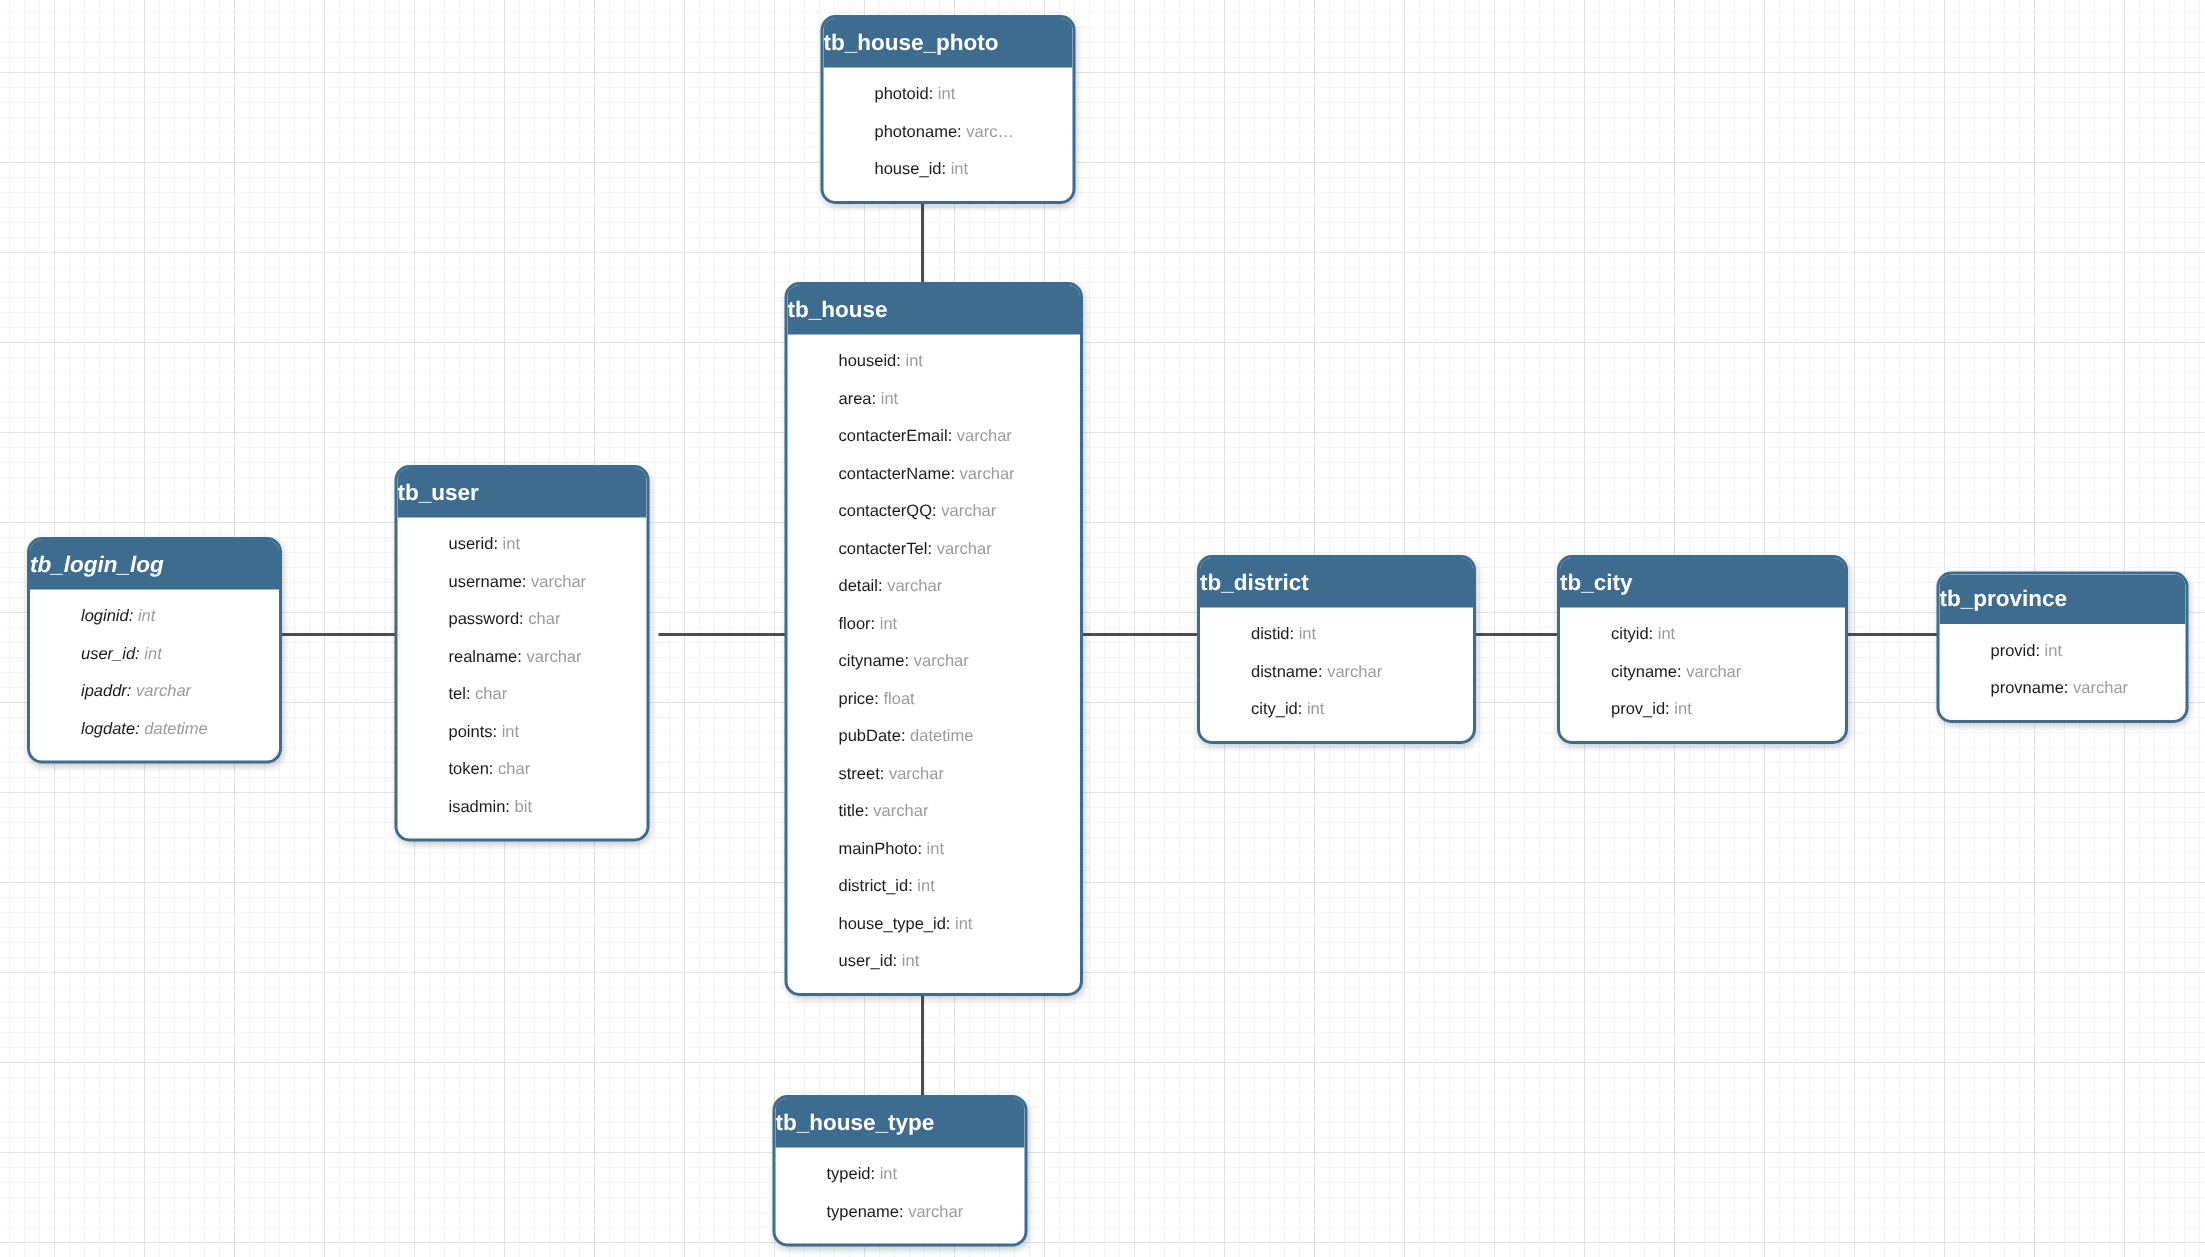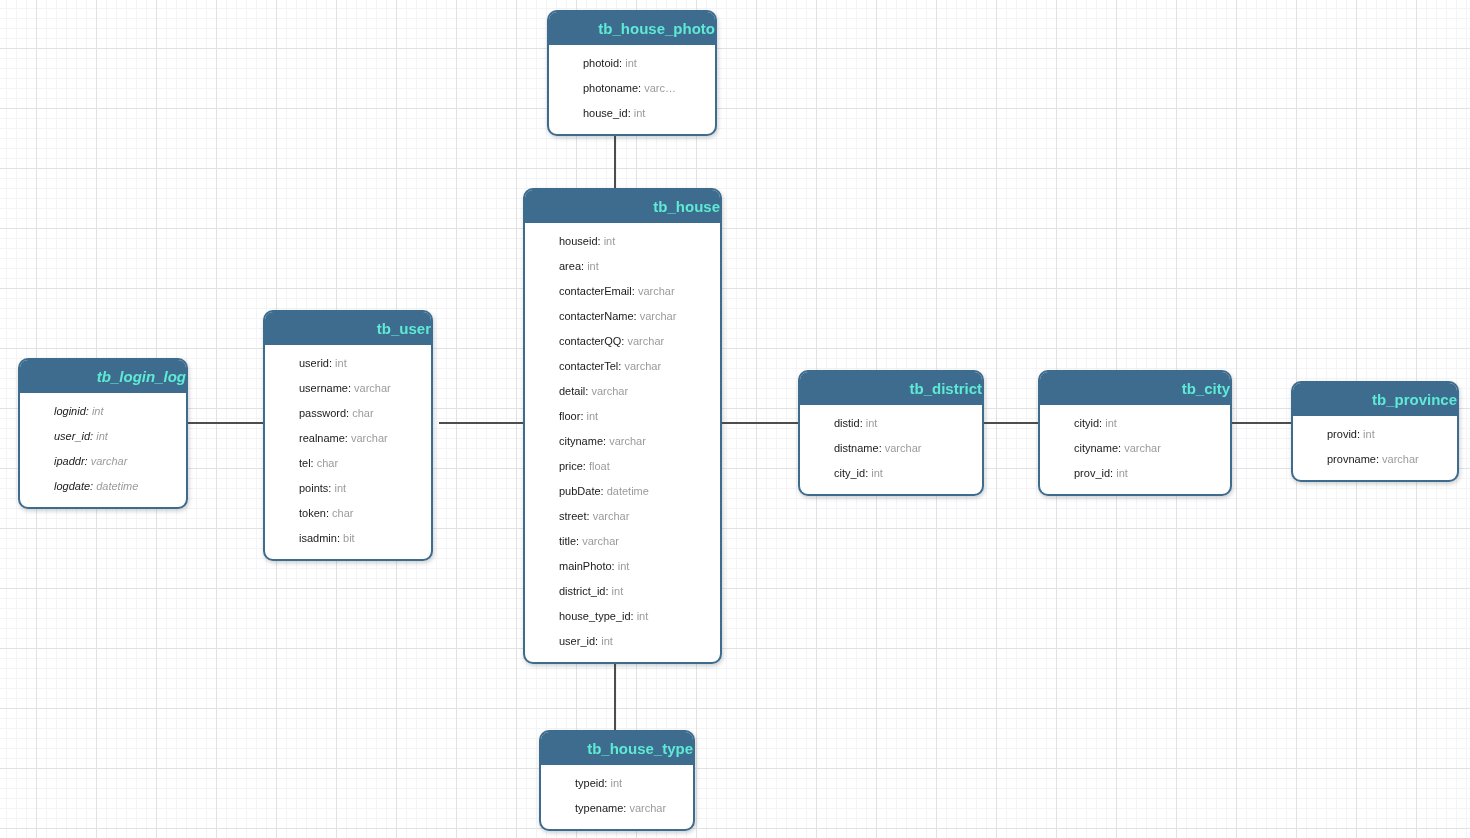--- a/index.html
+++ b/index.html
@@ -42,24 +42,24 @@
   .table-card {
     position: absolute; z-index: 2;
     background: #ffffff;
     border: 2px solid var(--accent);
     border-radius: 10px;
     box-shadow: 1px 2px 4px rgba(50, 60, 70, 0.25);
     overflow: hidden;
   }
   .table-header {
     background: var(--accent);
-    color: #5eead4;
+    color: #ffffff;
     font-weight: bold;
     font-size: 15px;
-    text-align: right;
+    text-align: left;
     height: 33px; line-height: 33px;
     white-space: nowrap;
     cursor: move;
   }
   .table-fields {
     list-style: none; margin: 0; padding: 6px 0 8px 0;
   }
   .table-fields li {
     height: 25px; line-height: 25px;
     padding-left: 34px; padding-right: 8px;
@@ -70,21 +70,21 @@
   .fname { color: var(--field-name); }
   .ftype { color: var(--field-type); }
 
   .pos-house_photo { left: 547px;  top: 10px;  width: 170px; }
   .pos-house       { left: 523px;  top: 188px; width: 199px; }
   .pos-user        { left: 263px;  top: 310px; width: 170px; }
   .pos-login_log   { left: 18px;   top: 358px; width: 170px; font-style: italic; }
   .pos-district    { left: 798px;  top: 370px; width: 186px; }
   .pos-city        { left: 1038px; top: 370px; width: 194px; }
   .pos-province    { left: 1291px; top: 381px; width: 168px; }
-  .pos-house_type  { left: 539px;  top: 730px; width: 156px; }
+  .pos-house_type  { left: 515px;  top: 730px; width: 170px; }
 </style>
 </head>
 <body>
 
 <div class="canvas">
 
   <div class="connector v c-v1"></div>
   <div class="connector v c-v2"></div>
   <div class="connector h c-h1"></div>
   <div class="connector h c-h2"></div>

